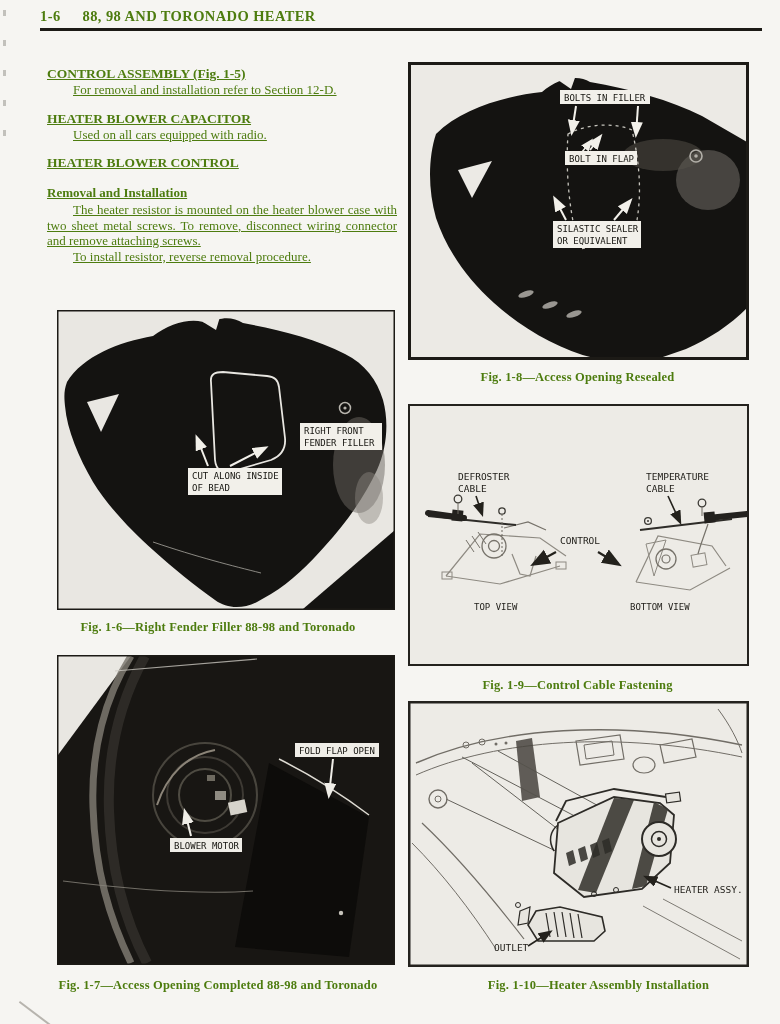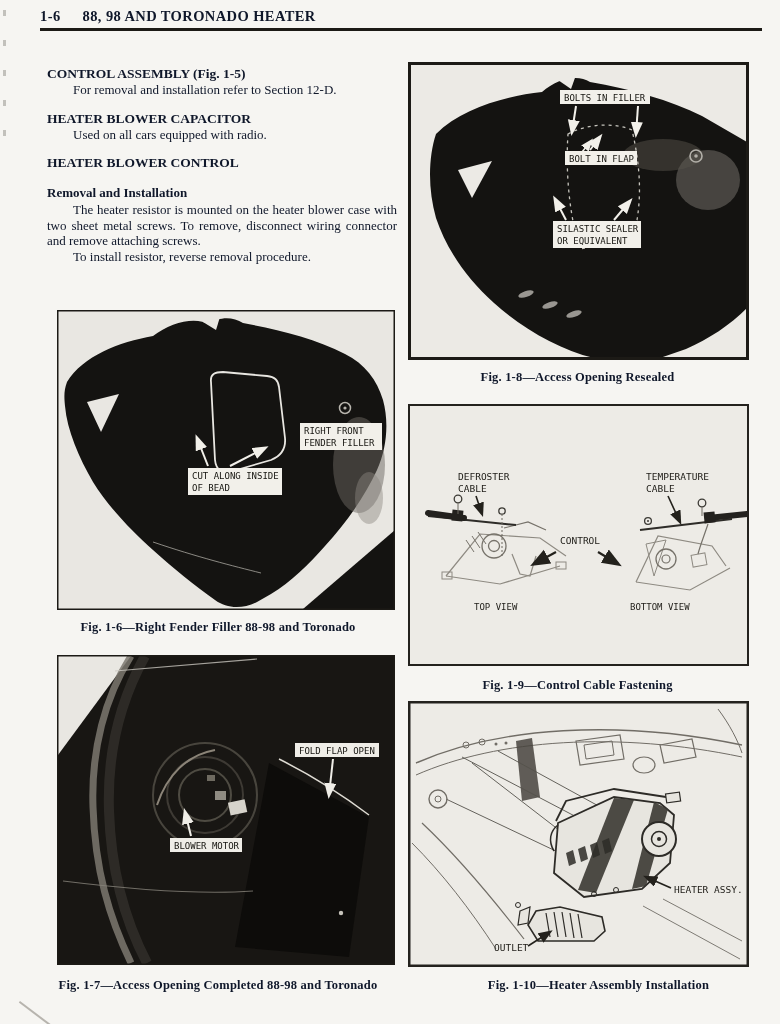--- a/index.html
+++ b/index.html
@@ -1,24 +1,24 @@
 <!DOCTYPE html>
 <html><head>
 <meta charset="utf-8">
 <style>
   html,body{margin:0;padding:0;background:#f6f5f2;}
   .page{position:relative;width:780px;height:1024px;background:#f6f5f2;overflow:hidden;
-        font-family:"Liberation Serif","DejaVu Serif",serif;color:#0f172a;}
+        font-family:"Liberation Serif","DejaVu Serif",serif;color:#4d7c0f;}
   
   .hdr{position:absolute;left:40px;top:8px;width:722px;}
   .hdr-line{font-size:14.5px;font-weight:bold;letter-spacing:.4px;white-space:nowrap;}
   .hdr-num{margin-right:22px;}
   .hdr-rule{margin-top:3px;height:2.5px;background:#1c1a16;}
   
-  .textcol{position:absolute;left:47px;top:66px;width:350px;}
+  .textcol{position:absolute;left:47px;top:66px;width:350px;text-decoration:underline;}
   .sec{margin-bottom:13px;}
   .sec h3{margin:0;font-size:13.5px;line-height:16px;font-weight:bold;}
   .sec p{margin:0;font-size:13px;line-height:15.5px;text-indent:26px;}
   .sec.gap-lg{margin-bottom:15px;}
   .subhead{margin:14px 0 1px 0;font-size:13px;line-height:16px;font-weight:bold;}
   .just{text-align:justify;}
   .resistor-head{margin-top:10px;}
   
   .fig{position:absolute;}
   .fig svg{display:block;}

